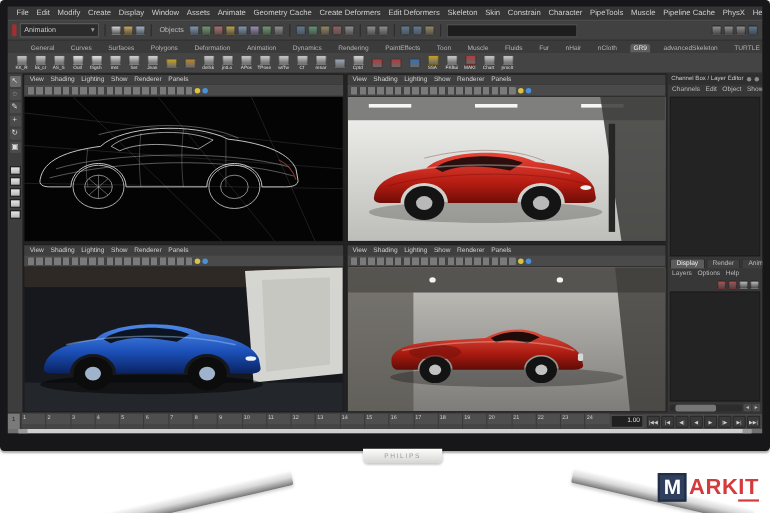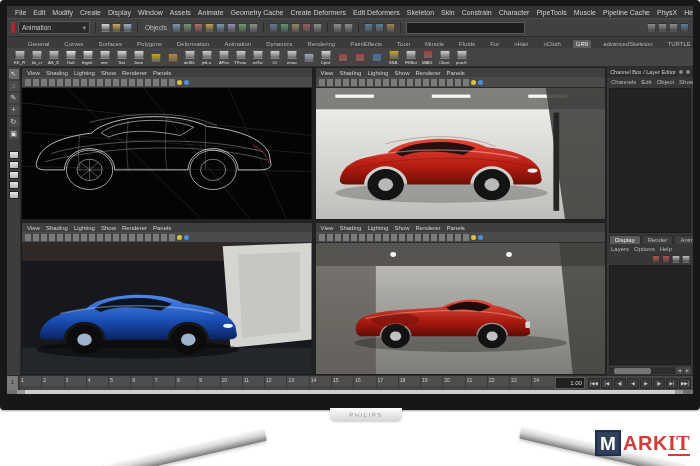--- a/index.html
+++ b/index.html
@@ -100,21 +100,21 @@
     background:linear-gradient(180deg,#fbfbfb,#d9d9d9 45%,#9d9d9d 80%,#767676);box-shadow:0 2px 3px rgba(0,0,0,.18);}
   .foot-left{left:86px;top:428px;width:178px;transform:rotate(-13deg);transform-origin:right top;}
   .foot-right{left:522px;top:426px;width:168px;transform:rotate(13deg);transform-origin:left top;}
   .philips-tab{position:absolute;left:330px;top:408px;width:72px;height:13px;
     background:linear-gradient(#fdfdfd,#d6d6d4);border-radius:0 0 5px 5px;text-align:center;
     font-size:6px;color:#9a9a9a;letter-spacing:1.5px;line-height:14px;box-shadow:0 1px 2px rgba(0,0,0,.2);}
   .watermark{position:absolute;right:10px;top:430px;display:flex;align-items:center;gap:2px;z-index:6;}
   .wm-box{width:26px;height:26px;background:#30405c;border:2px solid #202e47;box-sizing:border-box;
     color:#ffffff;font-weight:bold;font-size:19px;text-align:center;line-height:23px;}
   .wm-red{font-size:20px;color:#d43b3b;font-weight:bold;letter-spacing:.5px;}
-  .wm-ul{border-bottom:2px solid #d43b3b;font-family:Liberation Serif, serif;}
+  .wm-ul{border-bottom:2px solid #d43b3b;}
 </style>
 </head>
 <body>
 
 <div class="monitor">
   <div class="screen">
 
     <div class="menubar" id="menubar">
         <div style="display: inline;">File</div>
         <div style="display: inline;">Edit</div>

